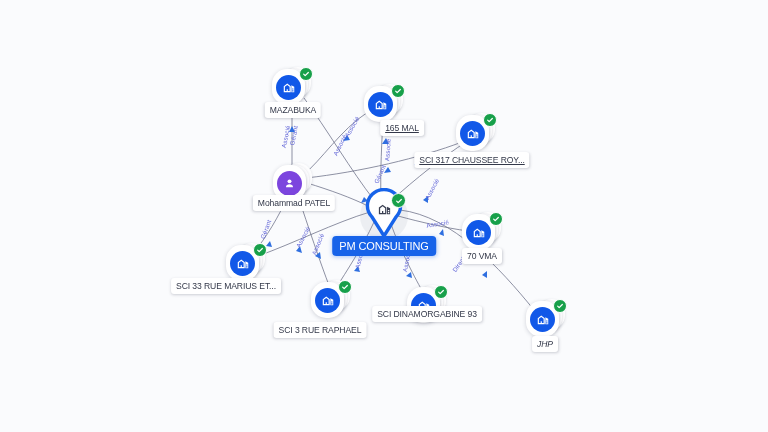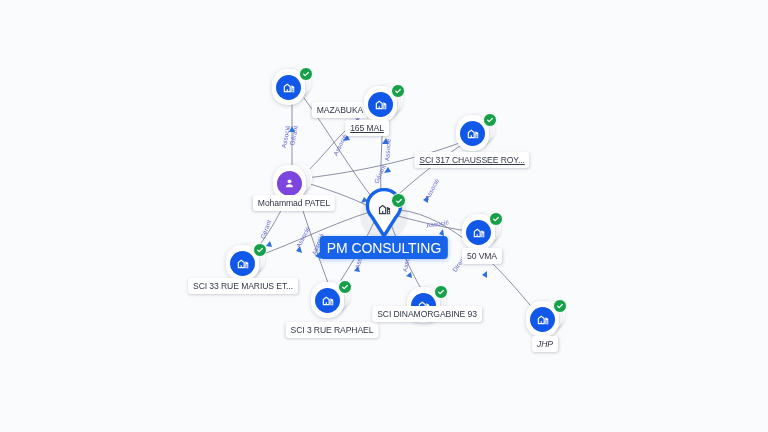--- a/index.html
+++ b/index.html
@@ -175,21 +175,21 @@
     display: flex;
     align-items: center;
     justify-content: center;
   }
   .focus-label {
     position: absolute;
     transform: translate(-50%, 0);
     white-space: nowrap;
     background: #1763e9;
     color: #ffffff;
-    font-size: 14px;
+    font-size: 11px;
     line-height: 1;
     padding: 4.5px 7px;
     border-radius: 4px;
     box-shadow: 0 1px 4px rgba(23,99,233,0.35);
     letter-spacing: -0.1px;
   }
 </style>
 </head>
 <body>
 
@@ -286,42 +286,42 @@
               </svg>
             </div>
           </div>
           <div class="verified-badge">
             <svg width="8" height="8" viewBox="0 0 24 24" aria-hidden="true">
               <path fill="none" stroke="#ffffff" stroke-width="3.6" stroke-linecap="round" stroke-linejoin="round" d="M5 12.5l4.5 4.5L19 7.5"></path>
             </svg>
           </div>
         </div>
       </div>
-      <div class="node-label" style="left: 293px; top: 102px; margin-left: 47px;">MAZABUKA</div>
+      <div class="node-label" style="left: 293px; top: 102px;">MAZABUKA</div>
       <div class="node" style="left: 384px; top: 103px;">
         <div class="node-stack">
           <div class="stack-card c3"></div>
           <div class="stack-card c2"></div>
           <div class="stack-card c1"></div>
           <div class="node-chip">
             <div class="node-icon company">
               <svg width="14" height="14" viewBox="0 0 24 24" aria-hidden="true">
                 <path fill="#ffffff" d="M3 21V10.5L9 6l6 4.5V21H3zm2-2h3v-3h2v3h3v-7.5L9 8.5 5 11.5V19z"></path>
                 <path fill="#ffffff" d="M16 21V9.2l5 2.4V21h-5zm1.4-1.4h2.2v-1.9h-2.2v1.9zm0-3.2h2.2v-1.9h-2.2v1.9z"></path>
               </svg>
             </div>
           </div>
           <div class="verified-badge">
             <svg width="8" height="8" viewBox="0 0 24 24" aria-hidden="true">
               <path fill="none" stroke="#ffffff" stroke-width="3.6" stroke-linecap="round" stroke-linejoin="round" d="M5 12.5l4.5 4.5L19 7.5"></path>
             </svg>
           </div>
         </div>
       </div>
-      <div class="node-label" style="left: 367px; top: 120px; text-decoration: underline;">165 MAL</div>
+      <div class="node-label" style="left: 402px; top: 120px; text-decoration: underline;">165 MAL</div>
       <div class="node" style="left: 476px; top: 132px;">
         <div class="node-stack">
           <div class="stack-card c3"></div>
           <div class="stack-card c2"></div>
           <div class="stack-card c1"></div>
           <div class="node-chip">
             <div class="node-icon company">
               <svg width="14" height="14" viewBox="0 0 24 24" aria-hidden="true">
                 <path fill="#ffffff" d="M3 21V10.5L9 6l6 4.5V21H3zm2-2h3v-3h2v3h3v-7.5L9 8.5 5 11.5V19z"></path>
                 <path fill="#ffffff" d="M16 21V9.2l5 2.4V21h-5zm1.4-1.4h2.2v-1.9h-2.2v1.9zm0-3.2h2.2v-1.9h-2.2v1.9z"></path>
@@ -365,63 +365,63 @@
               </svg>
             </div>
           </div>
           <div class="verified-badge">
             <svg width="8" height="8" viewBox="0 0 24 24" aria-hidden="true">
               <path fill="none" stroke="#ffffff" stroke-width="3.6" stroke-linecap="round" stroke-linejoin="round" d="M5 12.5l4.5 4.5L19 7.5"></path>
             </svg>
           </div>
         </div>
       </div>
-      <div class="node-label" style="left: 482px; top: 248px;">50 VMA</div>
+      <div class="node-label" style="left: 482px; top: 248px;">70 VMA</div>
       <div class="node" style="left: 246px; top: 262px;">
         <div class="node-stack">
           <div class="stack-card c3"></div>
           <div class="stack-card c2"></div>
           <div class="stack-card c1"></div>
           <div class="node-chip">
             <div class="node-icon company">
               <svg width="14" height="14" viewBox="0 0 24 24" aria-hidden="true">
                 <path fill="#ffffff" d="M3 21V10.5L9 6l6 4.5V21H3zm2-2h3v-3h2v3h3v-7.5L9 8.5 5 11.5V19z"></path>
                 <path fill="#ffffff" d="M16 21V9.2l5 2.4V21h-5zm1.4-1.4h2.2v-1.9h-2.2v1.9zm0-3.2h2.2v-1.9h-2.2v1.9z"></path>
               </svg>
             </div>
           </div>
           <div class="verified-badge">
             <svg width="8" height="8" viewBox="0 0 24 24" aria-hidden="true">
               <path fill="none" stroke="#ffffff" stroke-width="3.6" stroke-linecap="round" stroke-linejoin="round" d="M5 12.5l4.5 4.5L19 7.5"></path>
             </svg>
           </div>
         </div>
       </div>
-      <div class="node-label" style="left: 243px; top: 278px;">SCI 33 RUE MARIUS ET...</div>
+      <div class="node-label" style="left: 226px; top: 278px;">SCI 33 RUE MARIUS ET...</div>
       <div class="node" style="left: 331px; top: 299px;">
         <div class="node-stack">
           <div class="stack-card c3"></div>
           <div class="stack-card c2"></div>
           <div class="stack-card c1"></div>
           <div class="node-chip">
             <div class="node-icon company">
               <svg width="14" height="14" viewBox="0 0 24 24" aria-hidden="true">
                 <path fill="#ffffff" d="M3 21V10.5L9 6l6 4.5V21H3zm2-2h3v-3h2v3h3v-7.5L9 8.5 5 11.5V19z"></path>
                 <path fill="#ffffff" d="M16 21V9.2l5 2.4V21h-5zm1.4-1.4h2.2v-1.9h-2.2v1.9zm0-3.2h2.2v-1.9h-2.2v1.9z"></path>
               </svg>
             </div>
           </div>
           <div class="verified-badge">
             <svg width="8" height="8" viewBox="0 0 24 24" aria-hidden="true">
               <path fill="none" stroke="#ffffff" stroke-width="3.6" stroke-linecap="round" stroke-linejoin="round" d="M5 12.5l4.5 4.5L19 7.5"></path>
             </svg>
           </div>
         </div>
       </div>
-      <div class="node-label" style="left: 332px; top: 322px; text-align: right;">SCI 3 RUE RAPHAEL</div>
+      <div class="node-label" style="left: 320px; top: 322px; text-align: right;">SCI 3 RUE RAPHAEL</div>
       <div class="node" style="left: 427px; top: 304px;">
         <div class="node-stack">
           <div class="stack-card c3"></div>
           <div class="stack-card c2"></div>
           <div class="stack-card c1"></div>
           <div class="node-chip">
             <div class="node-icon company">
               <svg width="14" height="14" viewBox="0 0 24 24" aria-hidden="true">
                 <path fill="#ffffff" d="M3 21V10.5L9 6l6 4.5V21H3zm2-2h3v-3h2v3h3v-7.5L9 8.5 5 11.5V19z"></path>
                 <path fill="#ffffff" d="M16 21V9.2l5 2.4V21h-5zm1.4-1.4h2.2v-1.9h-2.2v1.9zm0-3.2h2.2v-1.9h-2.2v1.9z"></path>

